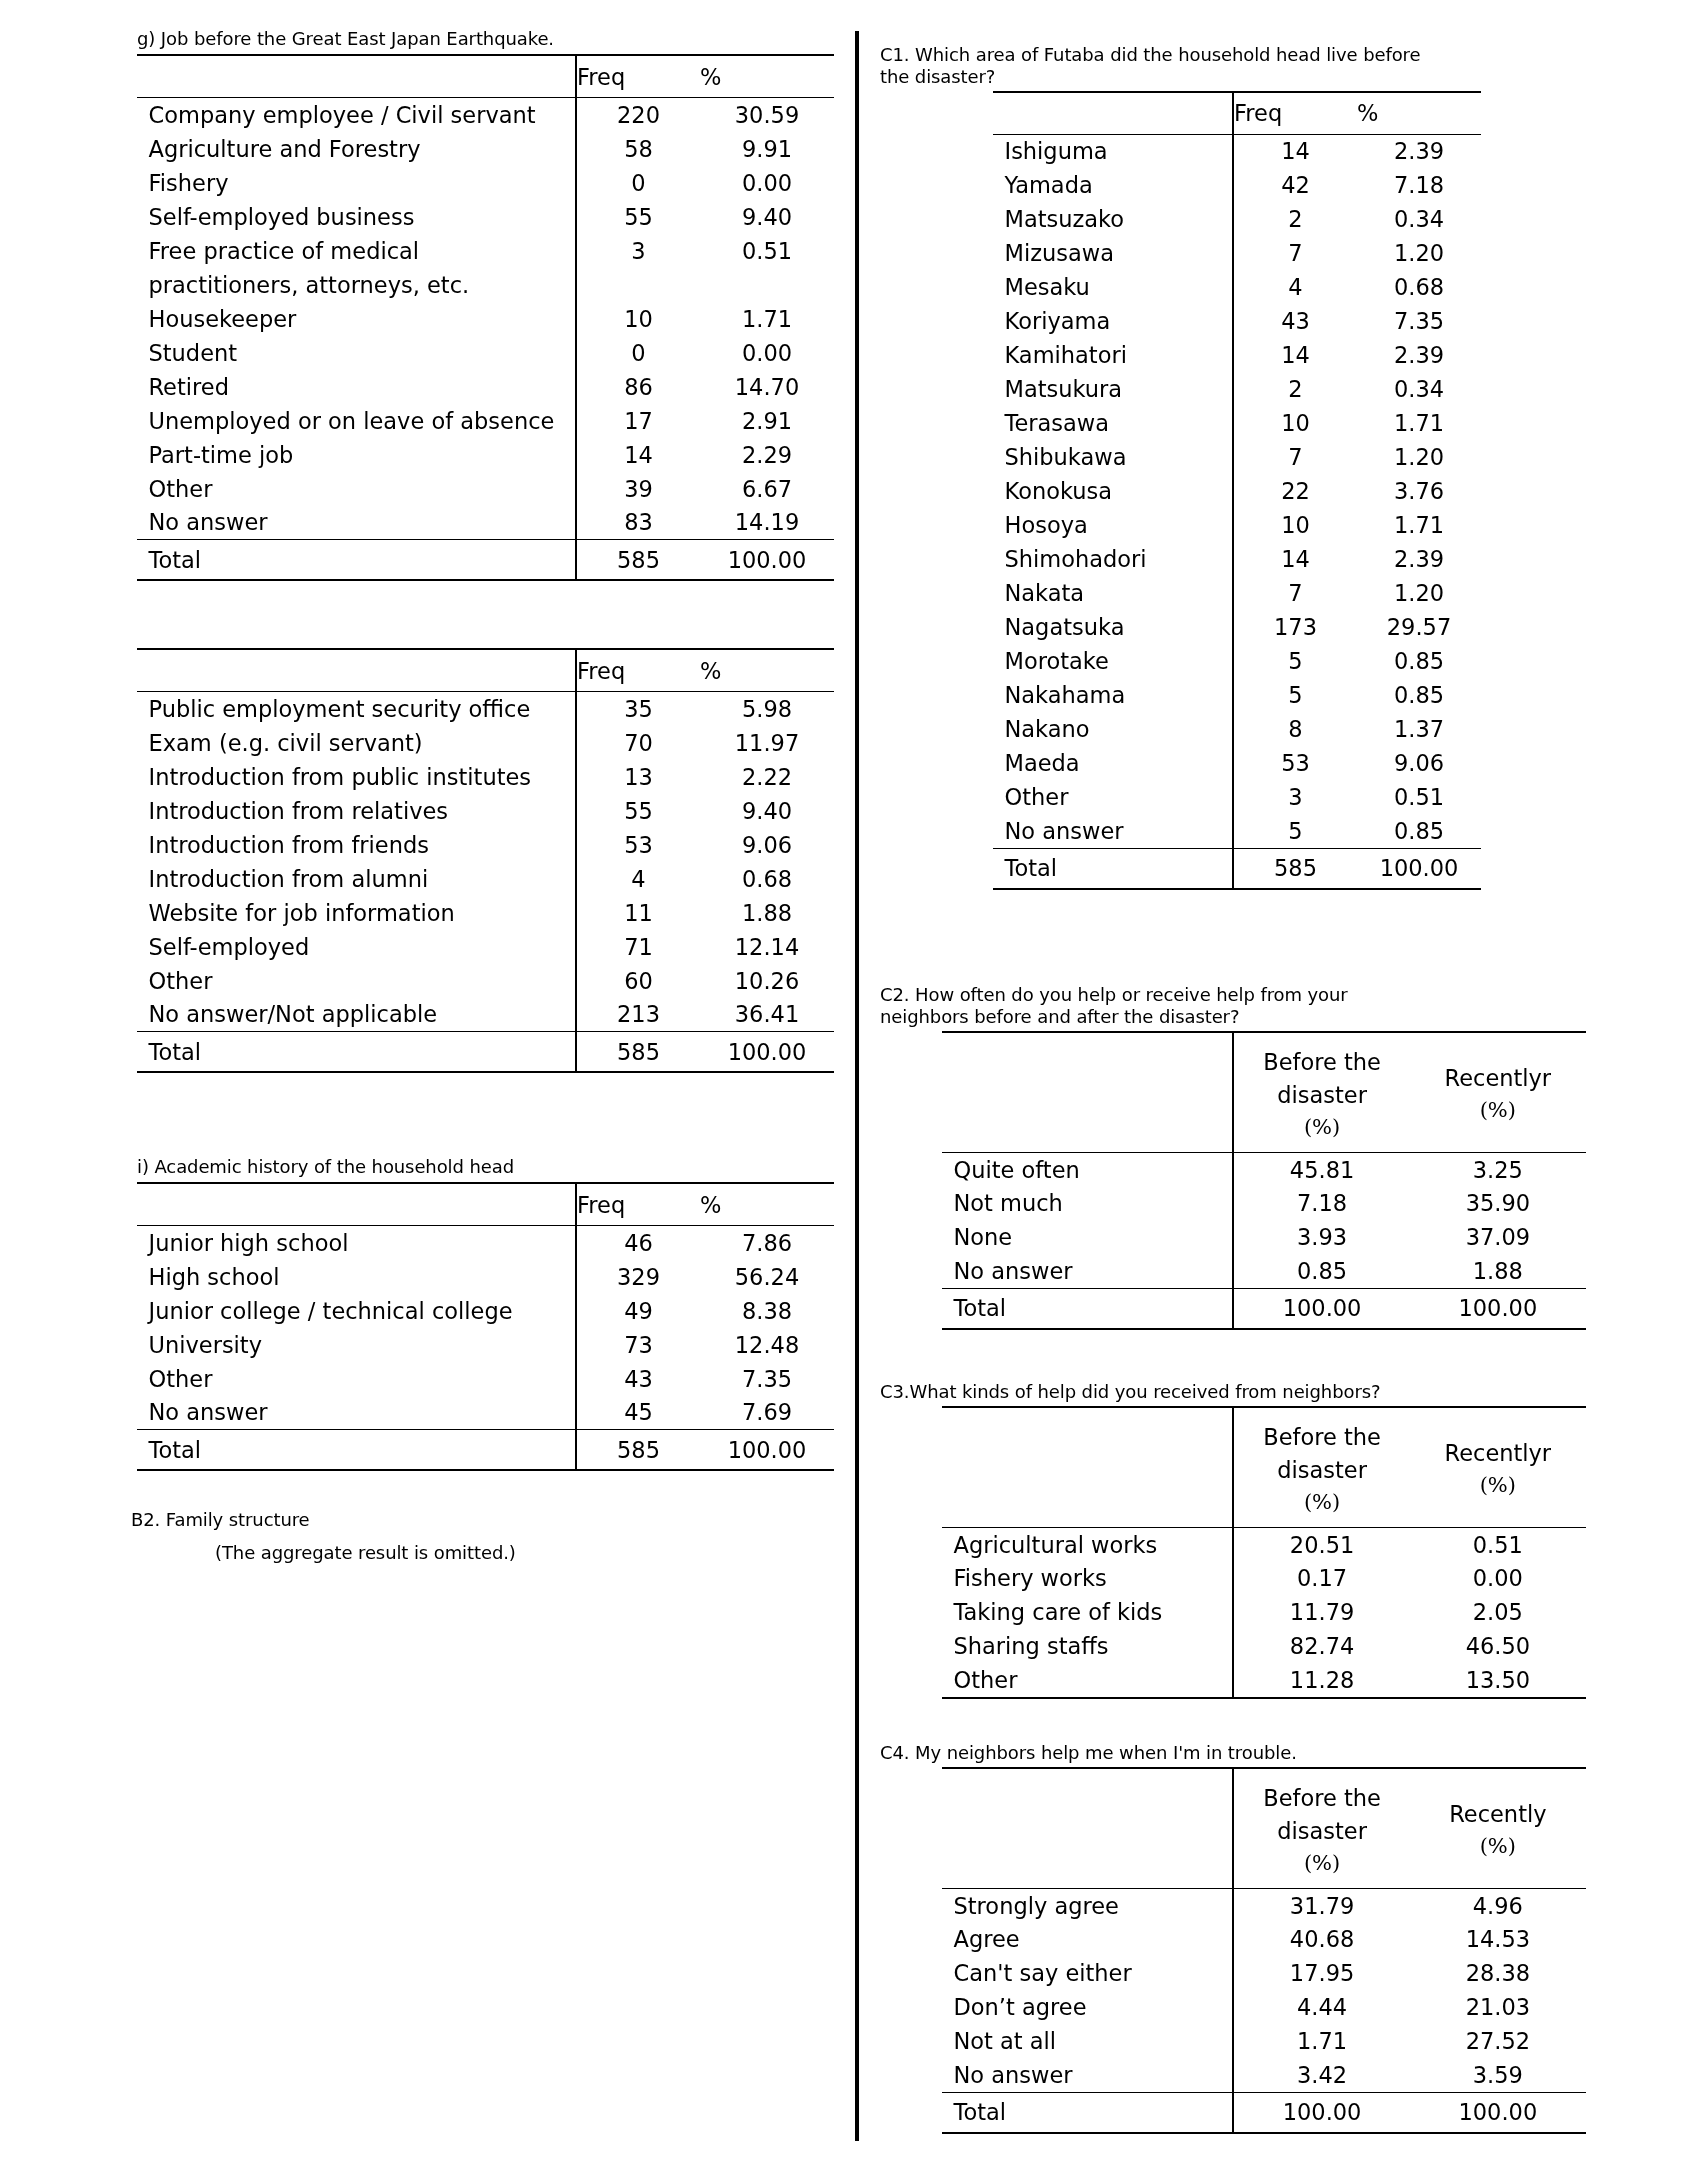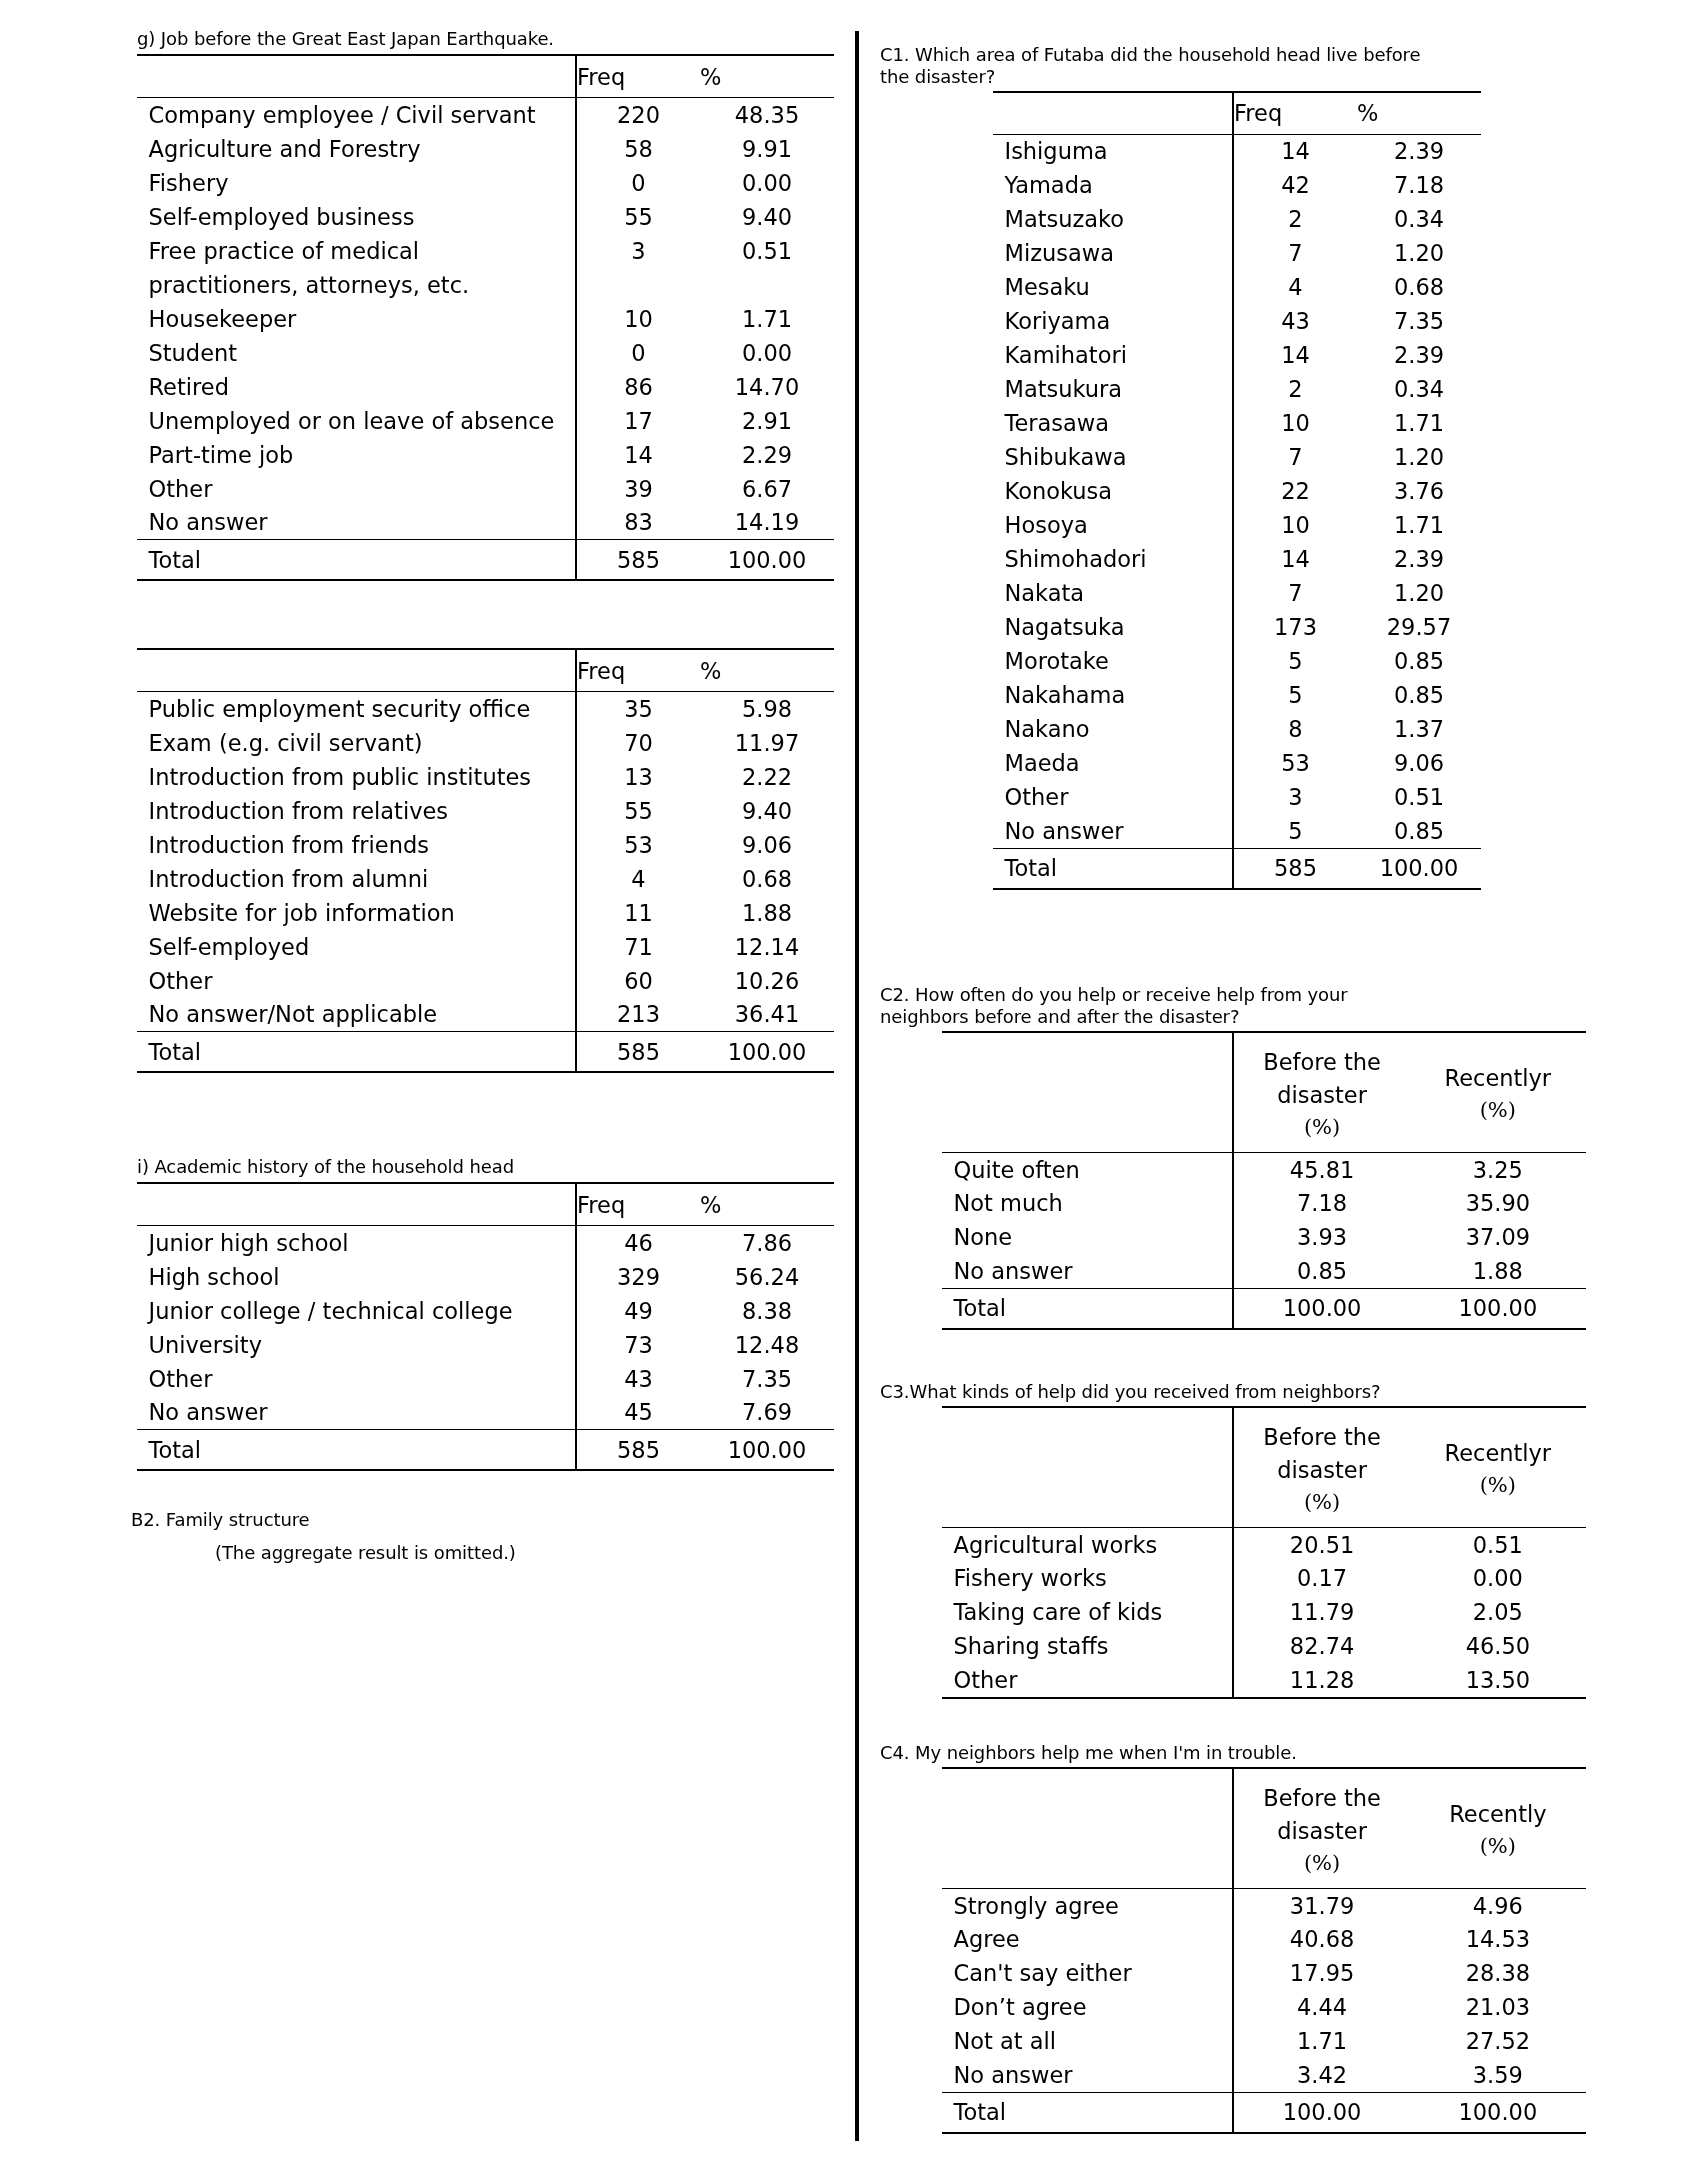--- a/index.html
+++ b/index.html
@@ -112,21 +112,21 @@
           </colgroup>
         <tbody>
           <tr class="rule-top">
             <td class="hdr-cell"></td>
             <td class="hdr-cell vdiv">Freq</td>
             <td class="hdr-cell">%</td>
           </tr>
           <tr class="rowh rule-mid">
             <td class="c-label">Company employee / Civil servant</td>
             <td class="c-num vdiv">220</td>
-            <td class="c-num">48.35</td>
+            <td class="c-num">30.59</td>
           </tr>
           <tr class="rowh">
             <td class="c-label">Agriculture and Forestry</td>
             <td class="c-num vdiv">58</td>
             <td class="c-num">9.91</td>
           </tr>
           <tr class="rowh">
             <td class="c-label">Fishery</td>
             <td class="c-num vdiv">0</td>
             <td class="c-num">0.00</td>

